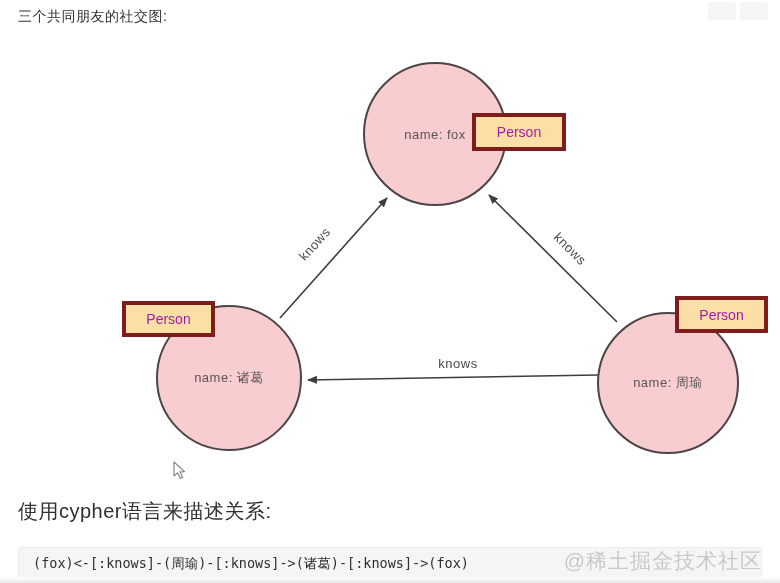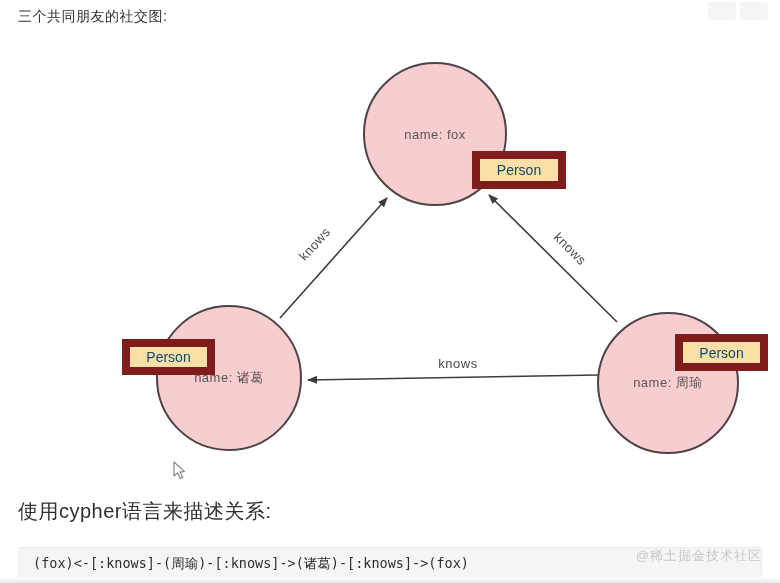--- a/index.html
+++ b/index.html
@@ -26,23 +26,23 @@
     background:#f8cdd0;border:2px solid #4d4448;
     display:flex;align-items:center;justify-content:center;
     box-sizing:border-box;
   }
   .node .node-label{font-size:13px;color:#5c5556;letter-spacing:.5px;white-space:nowrap;}
   .node-fox{left:363px;top:62px;width:144px;height:144px;}
   .node-zhuge{left:156px;top:305px;width:146px;height:146px;}
   .node-zhouyu{left:597px;top:312px;width:142px;height:142px;}
 
   .type-rect{
-    position:absolute;background:#fcdfa6;border:8px solid #7f1d1d;
+    position:absolute;background:#fcdfa6;border:4px solid #7f1d1d;
     display:flex;align-items:center;justify-content:center;
-    font-size:14px;color:#0c4a6e;box-sizing:border-box;margin-top:38px;
+    font-size:14px;color:#a21caf;box-sizing:border-box;
   }
   .type-fox{left:472px;top:113px;width:94px;height:38px;}
   .type-zhuge{left:122px;top:301px;width:93px;height:36px;}
   .type-zhouyu{left:675px;top:296px;width:93px;height:37px;}
 
   .edge-label{font-size:13px;fill:#4a4a4a;letter-spacing:.5px;}
 
   .page-subtitle{
     position:absolute;left:18px;top:498px;
     font-size:20px;color:#303030;letter-spacing:.5px;
@@ -51,21 +51,21 @@
     position:absolute;left:18px;top:547px;width:744px;height:33px;
     background:#f4f5f6;border:1px solid #ececec;border-radius:3px;
     display:flex;align-items:center;box-sizing:border-box;
   }
   .code-block code{
     font-family:"DejaVu Sans Mono","Liberation Mono",monospace;
     font-size:13.5px;color:#2f2f2f;padding-left:14px;white-space:pre;
   }
   .watermark{
     position:absolute;right:18px;top:547px;
-    font-size:13px;color:#c9c9c9;letter-spacing:1px;z-index:3;
+    font-size:21px;color:#c9c9c9;letter-spacing:1px;z-index:3;
   }
   .bottom-strip{
     position:absolute;left:0;right:0;bottom:0;height:6px;
     background:linear-gradient(#ffffff,#e9e9ed);
   }
   .cursor{position:absolute;left:172px;top:461px;z-index:5;}
 </style>
 </head>
 <body>
 

